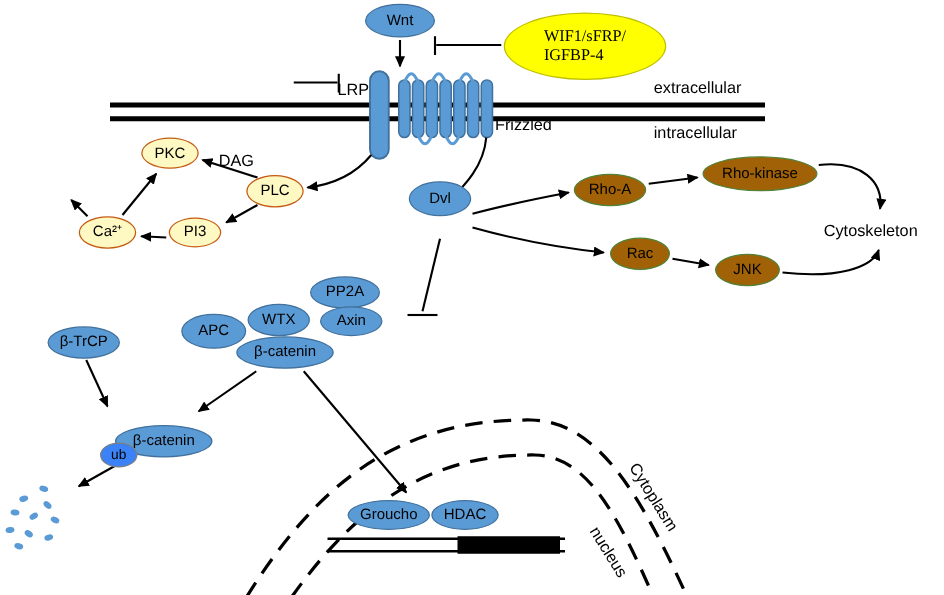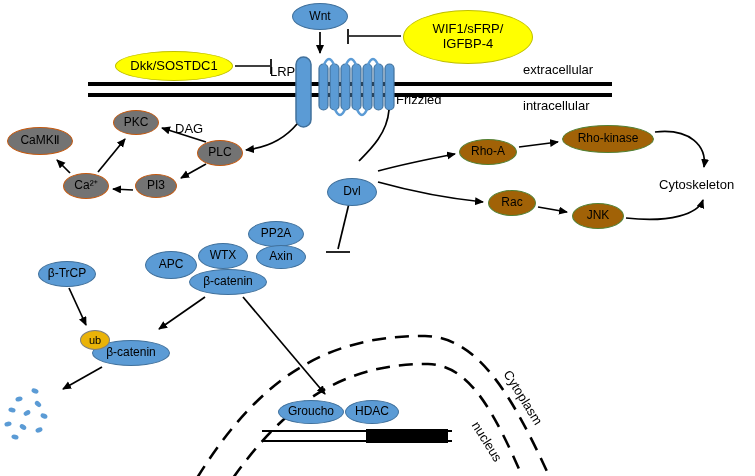--- a/index.html
+++ b/index.html
@@ -1,25 +1,25 @@
 <!DOCTYPE html>
 <html><head>
 <meta charset="utf-8">
 <style>
   html,body{margin:0;padding:0;background:#fff;}
   body{font-family:"Liberation Sans",sans-serif;color:#000;}
   #diagram{position:relative;width:755px;height:476px;background:#ffffff;overflow:hidden;}
   svg.layer{position:absolute;left:0;top:0;z-index:0;}
   .node{position:absolute;z-index:2;border-radius:50%;display:flex;align-items:center;justify-content:center;
-        text-align:center;font-size:12px;line-height:1.15;white-space:pre-line;color:#000;box-sizing:border-box;}
+        text-align:left;font-size:12px;line-height:1.15;white-space:pre-line;color:#000;box-sizing:border-box;}
   .blue{background:#5b9bd5;border:1.5px solid #41719c;}
-  .yellow{background:#ffff00;border:1.5px solid #bfbf00;}
-  .orange{background:#737373;border:1.5px solid #c55a11;}
+  .yellow{background:#ffff00;border:1.5px solid #bfbf00;font-family:Liberation Serif, serif;}
+  .orange{background:#fef9c3;border:1.5px solid #c55a11;}
   .green{background:#a16207;border:1.5px solid #538135;}
-  .gray{background:#eab308;border:1.5px solid #7f7f7f;}
+  .gray{background:#3b82f6;border:1.5px solid #7f7f7f;margin-top:24px;}
   .lbl{position:absolute;z-index:2;font-size:13px;white-space:nowrap;}
   .rot{transform:rotate(58deg);}
   .f13{font-size:13px;}
   .f11{font-size:11px;}
 </style>
 </head>
 <body>
 
 <div id="diagram">
 
@@ -113,29 +113,27 @@
       <ellipse cx="8" cy="424" rx="3.6" ry="2.4" transform="rotate(-10 8 424)"></ellipse>
       <ellipse cx="23" cy="427" rx="3.6" ry="2.4" transform="rotate(35 23 427)"></ellipse>
       <ellipse cx="39" cy="430" rx="3.6" ry="2.4" transform="rotate(-20 39 430)"></ellipse>
       <ellipse cx="15" cy="437" rx="3.6" ry="2.4" transform="rotate(15 15 437)"></ellipse>
     </g>
   </svg>
 
   <div class="node blue" style="left:292px;top:3px;width:56px;height:27px">Wnt</div>
   <div class="node yellow f13" style="left:403px;top:10px;width:130px;height:54px">WIF1/sFRP/
 IGFBP-4</div>
-  <div class="node yellow f13" style="left:115px;top:51px;width:118px;height:30px">Dkk/SOSTDC1</div>
 
   <div class="node orange" style="left:113px;top:110px;width:46px;height:25px">PKC</div>
-  <div class="node orange" style="left:7px;top:127px;width:66px;height:28px">CaMKⅡ</div>
   <div class="node orange" style="left:63px;top:173px;width:46px;height:26px">Ca²⁺</div>
   <div class="node orange" style="left:135px;top:174px;width:42px;height:24px">PI3</div>
   <div class="node orange" style="left:197px;top:140px;width:46px;height:26px">PLC</div>
 
-  <div class="node blue" style="left:327px;top:178px;width:50px;height:28px">Dvl</div>
+  <div class="node blue" style="left:327px;top:145px;width:50px;height:28px">Dvl</div>
 
   <div class="node green" style="left:459px;top:139px;width:58px;height:26px">Rho-A</div>
   <div class="node green" style="left:562px;top:125px;width:92px;height:28px">Rho-kinase</div>
   <div class="node green" style="left:488px;top:190px;width:48px;height:26px">Rac</div>
   <div class="node green" style="left:572px;top:203px;width:52px;height:26px">JNK</div>
 
   <div class="node blue" style="left:248px;top:221px;width:56px;height:26px">PP2A</div>
   <div class="node blue" style="left:145px;top:251px;width:52px;height:28px">APC</div>
   <div class="node blue" style="left:198px;top:243px;width:50px;height:26px">WTX</div>
   <div class="node blue" style="left:256px;top:245px;width:50px;height:24px">Axin</div>

